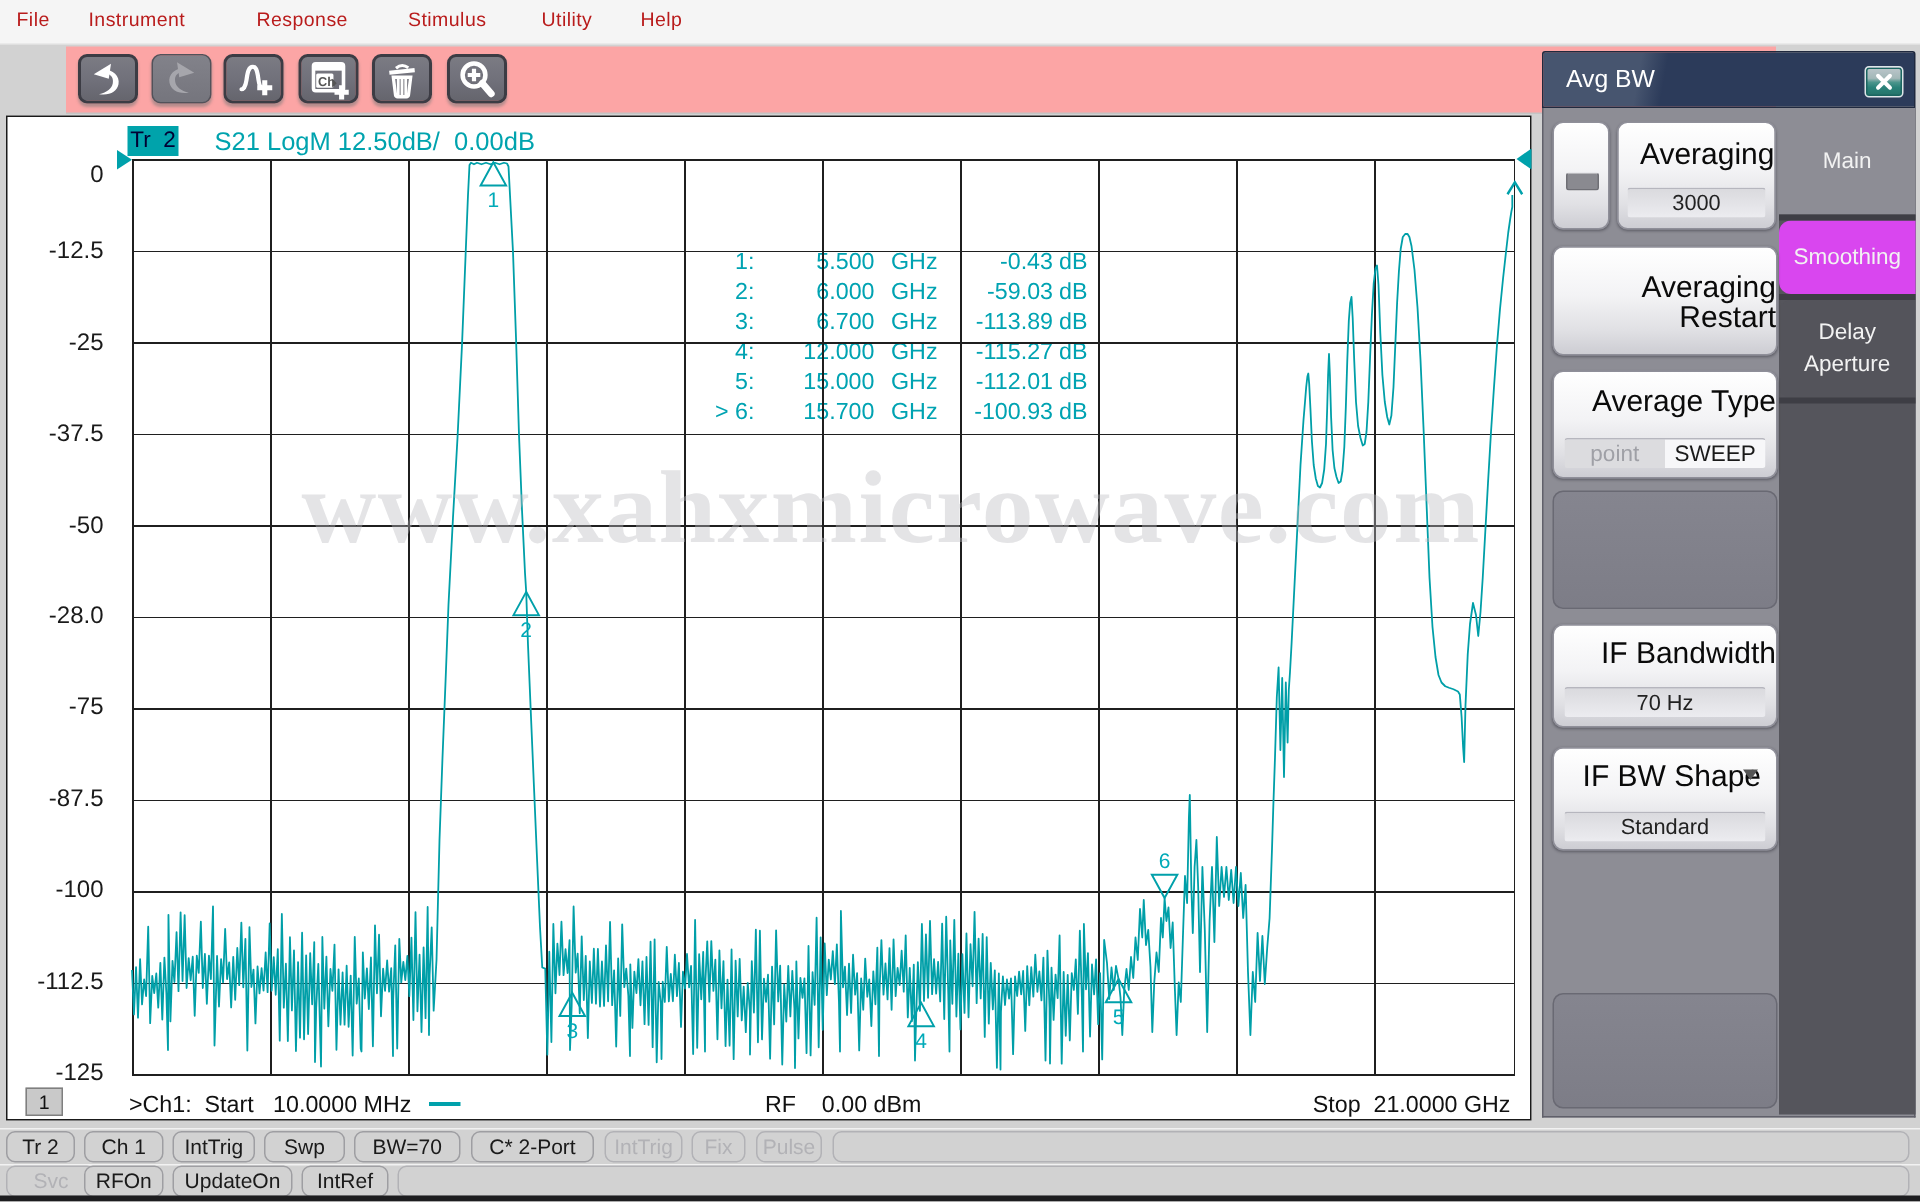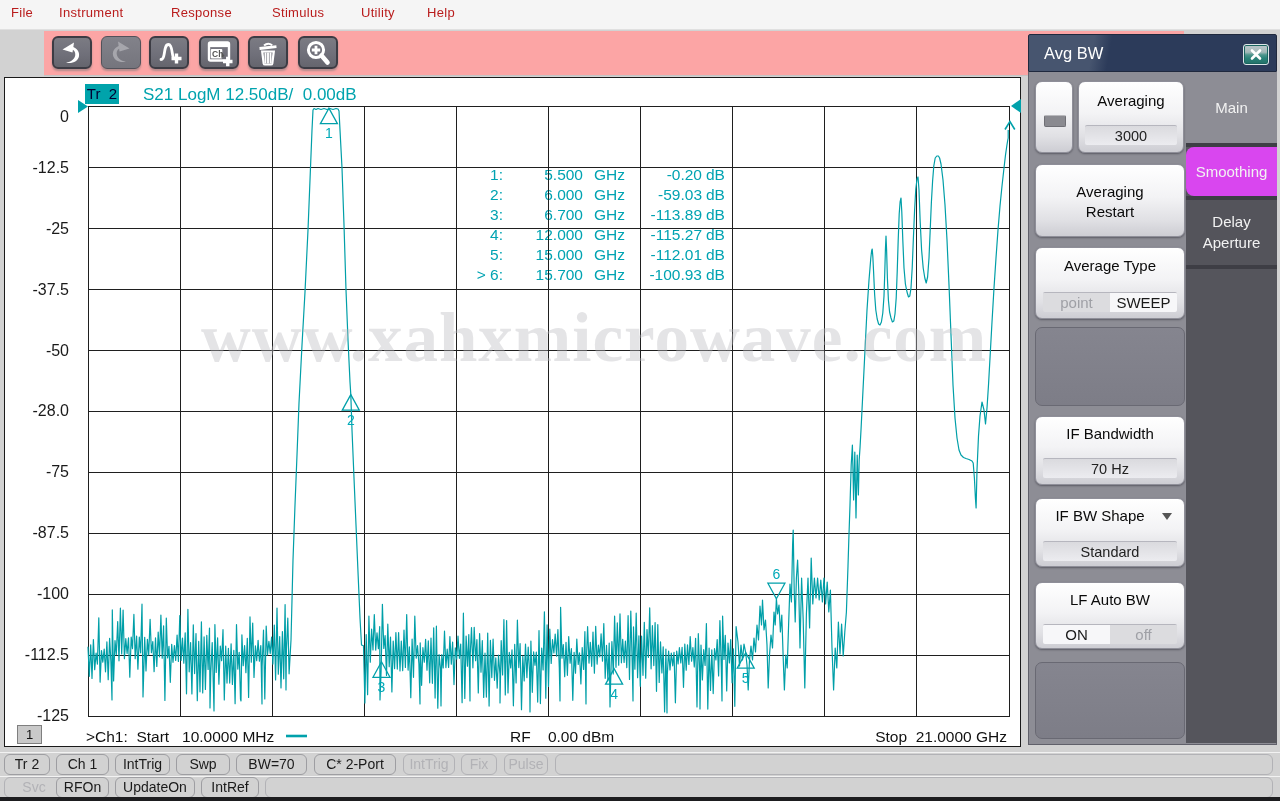--- a/index.html
+++ b/index.html
@@ -52,21 +52,21 @@
 .tab { position:absolute; left:0; width:91px; color:#f2f2f2; font-size:15px; text-align:center; }
 #tabmain { top:0; height:71px; background:#8d8d95; line-height:71px; }
 #tabsmooth { top:75px; height:49px; background:#d946ef; border-radius:8px 0 0 8px; line-height:49px; }
 #tabdelay { top:128px; height:65px; background:#54545b; border-radius:8px 0 0 8px; padding-top:11px; line-height:21px; }
 .gap { position:absolute; left:0; width:91px; background:#3e3e45; }
 .wbtn { position:absolute; left:6px; width:150px; border-radius:7px;
   background:linear-gradient(180deg,#ffffff 0%,#f3f3f5 45%,#e0e0e4 78%,#cdcdd3 100%);
   border:1px solid #8f8f99; box-shadow:0 1px 2px rgba(20,20,30,.4); color:#0a0a0a; }
 .dbtn { position:absolute; left:6px; width:150px; border-radius:7px;
   background:linear-gradient(180deg,#85858f 0%,#7d7d87 100%); border:1px solid #696973; }
-.blab { position:absolute; width:100%; text-align:center; font-size:15px; }
+.blab { position:absolute; width:100%; text-align:right; font-size:20px; }
 .bval { position:absolute; left:7px; width:134px; height:20px; border-radius:2px;
   background:linear-gradient(180deg,#dadade 0%,#ececf0 100%); border-top:1px solid #b6b6be;
   font-size:14.5px; text-align:center; line-height:20px; color:#222; }
 .tog { position:absolute; left:7px; width:134px; height:20px; border-radius:2px; overflow:hidden;
   border-top:1px solid #b6b6be; font-size:15px; line-height:20px; }
 .tog .off { position:absolute; top:0; width:50%; height:100%; background:#dcdcdf; color:#9fa0a6; text-align:center; }
 .tog .on { position:absolute; top:0; width:50%; height:100%; background:#f7f7f9; color:#1a1a1a; text-align:center; }
 
 .hairline { position:absolute; left:0; width:1280px; height:1px; background:#f2f2f2; }
 .sb { position:absolute; height:21px; background:#d2d2d2; border:1px solid #9e9ea2; border-radius:6px;
@@ -182,21 +182,21 @@
 <div class="ylab" style="top:220px">-25</div>
 <div class="ylab" style="top:281px">-37.5</div>
 <div class="ylab" style="top:342px">-50</div>
 <div class="ylab" style="top:402px">-28.0</div>
 <div class="ylab" style="top:463px">-75</div>
 <div class="ylab" style="top:524px">-87.5</div>
 <div class="ylab" style="top:585px">-100</div>
 <div class="ylab" style="top:646px">-112.5</div>
 <div class="ylab" style="top:707px">-125</div>
 <div id="mtable">
-<div class="mrow"><span class="c1">1:</span><span class="c2">5.500</span><span class="c3">GHz</span><span class="c4">-0.20</span><span class="c5">dB</span></div>
+<div class="mrow"><span class="c1">1:</span><span class="c2">5.500</span><span class="c3">GHz</span><span class="c4">-0.43</span><span class="c5">dB</span></div>
 <div class="mrow"><span class="c1">2:</span><span class="c2">6.000</span><span class="c3">GHz</span><span class="c4">-59.03</span><span class="c5">dB</span></div>
 <div class="mrow"><span class="c1">3:</span><span class="c2">6.700</span><span class="c3">GHz</span><span class="c4">-113.89</span><span class="c5">dB</span></div>
 <div class="mrow"><span class="c1">4:</span><span class="c2">12.000</span><span class="c3">GHz</span><span class="c4">-115.27</span><span class="c5">dB</span></div>
 <div class="mrow"><span class="c1">5:</span><span class="c2">15.000</span><span class="c3">GHz</span><span class="c4">-112.01</span><span class="c5">dB</span></div>
 <div class="mrow"><span class="c1">&gt; 6:</span><span class="c2">15.700</span><span class="c3">GHz</span><span class="c4">-100.93</span><span class="c5">dB</span></div>
 </div>
 <div id="onebox">1</div>
 <div class="axtext" style="left:86px">&gt;Ch1:  Start   10.0000 MHz</div>
 <div class="axtext" style="left:510px">RF    0.00 dBm</div>
 <div class="axtext" style="left:860px;width:147px;text-align:right">Stop  21.0000 GHz</div>
@@ -226,27 +226,20 @@
       </div>
 <div class="dbtn" style="left:6px;top:255px;width:150px;height:79px"></div>
 <div class="wbtn" style="left:6px;top:344px;width:150px;height:69px">
 <div class="blab" style="top:8px">IF Bandwidth</div>
 <div class="bval" style="top:41px">70 Hz</div>
       </div>
 <div class="wbtn" style="left:6px;top:426px;width:150px;height:69px">
 <div class="blab" style="top:8px;left:-10px">IF BW Shape</div>
 <div style="position:absolute;right:12px;top:14px;width:0;height:0;border-left:5px solid transparent;border-right:5px solid transparent;border-top:7px solid #555"></div>
 <div class="bval" style="top:42px">Standard</div>
-      </div>
-<div class="wbtn" style="left:6px;top:510px;width:150px;height:67px">
-<div class="blab" style="top:8px">LF Auto BW</div>
-<div class="tog" style="top:41px">
-          <div class="on" style="left:0">ON</div>
-          <div class="off" style="left:50%">off</div>
-        </div>
       </div>
 <div class="dbtn" style="left:6px;top:590px;width:150px;height:77px"></div>
 <div class="gap" style="left:157px;top:71px;height:4px"></div>
 <div class="gap" style="left:157px;top:124px;height:4px"></div>
 <div class="gap" style="left:157px;top:193px;height:4px"></div>
   </div>
   <div id="ptitle">Avg BW</div>
   <div id="pclose"><svg width="24" height="19" viewBox="0 0 24 19">
         <path d="M8 5.5 L16 13.5 M16 5.5 L8 13.5" stroke="#fff" stroke-width="2.6" stroke-linecap="round"></path>
       </svg></div>

